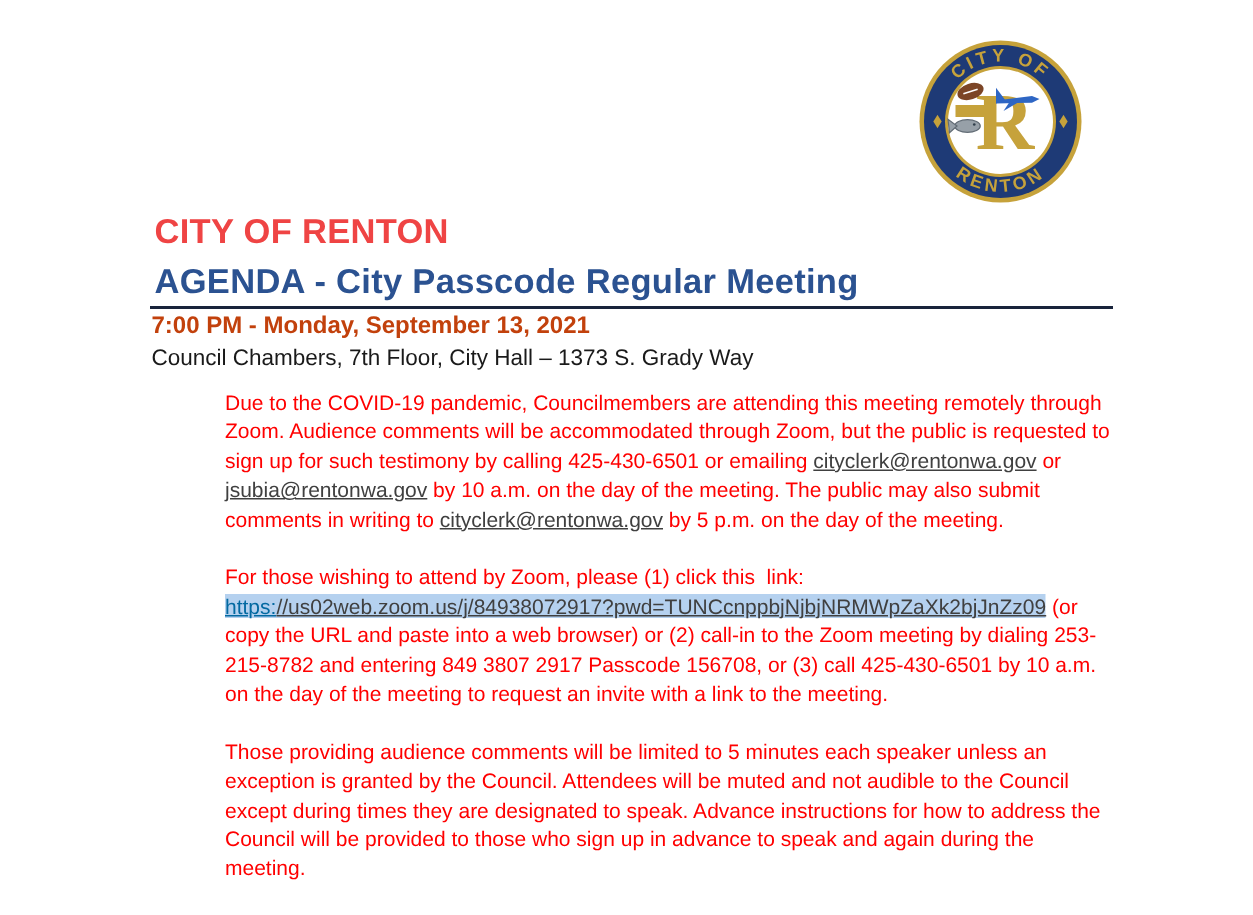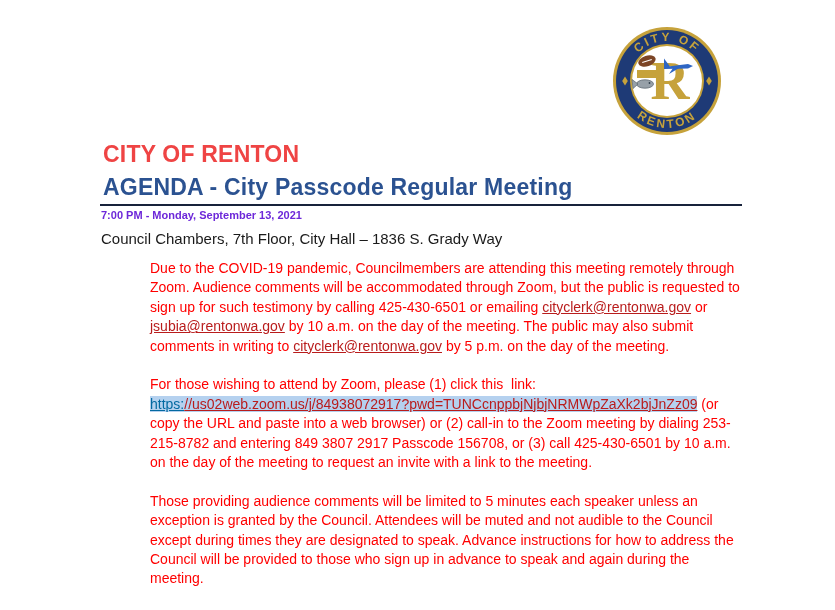--- a/index.html
+++ b/index.html
@@ -4,26 +4,26 @@
 <style>
   html,body{margin:0;padding:0;background:#ffffff;}
   .page{
     position:relative;width:835px;height:610px;background:#ffffff;overflow:hidden;
     font-family:"Liberation Sans",sans-serif;
   }
   .seal{position:absolute;left:612px;top:26px;width:110px;height:110px;}
   .title1{position:absolute;left:103px;top:141px;margin:0;font-size:23px;font-weight:bold;color:#ef4444;letter-spacing:.2px;}
   .title2{position:absolute;left:103px;top:174px;margin:0;font-size:23px;font-weight:bold;color:#2B5291;letter-spacing:.2px;}
   .rule{position:absolute;left:100px;top:204px;width:642px;border-top:2px solid #18233b;}
-  .dt{position:absolute;left:101px;top:209px;font-size:11px;font-weight:bold;color:#6d28d9;}
+  .dt{position:absolute;left:101px;top:209px;font-size:16px;font-weight:bold;color:#c2410c;}
   .loc{position:absolute;left:101px;top:230px;font-size:15px;color:#1a1a1a;}
   .notice{position:absolute;left:150px;top:259px;width:594px;font-size:14px;line-height:19.4px;color:#FF0000;}
   .notice p{margin:0 0 19.4px 0;white-space:pre-wrap;}
   .run{color:inherit;}
-  .lnk{color:#b91c1c;text-decoration:underline;}
+  .lnk{color:#404040;text-decoration:underline;}
   .scheme{color:#0369a1;text-decoration:underline;}
   .hl{background:#B5D1EF;}
   .b{font-weight:normal;}
   .seal-text{fill:#C6A23B;font-family:"Liberation Sans",sans-serif;font-weight:bold;font-size:12px;letter-spacing:2.5px;}
 </style>
 </head>
 <body>
 
 <div class="page">
 
@@ -67,21 +67,21 @@
       </g>
     </svg>
   </div>
 
   <h1 class="title1">CITY OF RENTON</h1>
   <h1 class="title2">AGENDA - City Passcode Regular Meeting</h1>
 
   <div class="rule"></div>
 
   <div class="dt">7:00 PM - Monday, September 13, 2021</div>
-  <div class="loc">Council Chambers, 7th Floor, City Hall – 1836 S. Grady Way</div>
+  <div class="loc">Council Chambers, 7th Floor, City Hall – 1373 S. Grady Way</div>
 
   <div class="notice">
     <p><span class="run">Due to the COVID-19 pandemic, Councilmembers are attending this meeting remotely through Zoom. Audience comments will be accommodated through Zoom, but the public is requested to sign up for such testimony by calling 425-430-6501 or emailing </span><span class="run lnk">cityclerk@rentonwa.gov</span><span class="run"> or </span><span class="run lnk">jsubia@rentonwa.gov</span><span class="run"> by 10 a.m. on the day of the meeting. The public may also submit comments in writing to </span><span class="run lnk">cityclerk@rentonwa.gov</span><span class="run"> by 5 p.m. on the day of the meeting.</span></p>
     <p><span class="run">For those wishing to attend by Zoom, please (1) click this  link: </span><span class="run hl scheme">https:</span><span class="run hl lnk">//us02web.zoom.us/j/84938072917?pwd=TUNCcnppbjNjbjNRMWpZaXk2bjJnZz09</span><span class="run"> (or copy the URL and paste into a web browser) or (2) call-in to the Zoom meeting by dialing 253-215-8782 and entering </span><span class="run b">849 3807 2917</span><span class="run"> Passcode </span><span class="run b">156708</span><span class="run">, or (3) call 425-430-6501 by 10 a.m. on the day of the meeting to request an invite with a link to the meeting.</span></p>
     <p><span class="run">Those providing audience comments will be limited to 5 minutes each speaker unless an exception is granted by the Council. Attendees will be muted and not audible to the Council except during times they are designated to speak. Advance instructions for how to address the Council will be provided to those who sign up in advance to speak and again during the meeting.</span></p>
   </div>
 
 </div>
 
 </body></html>

